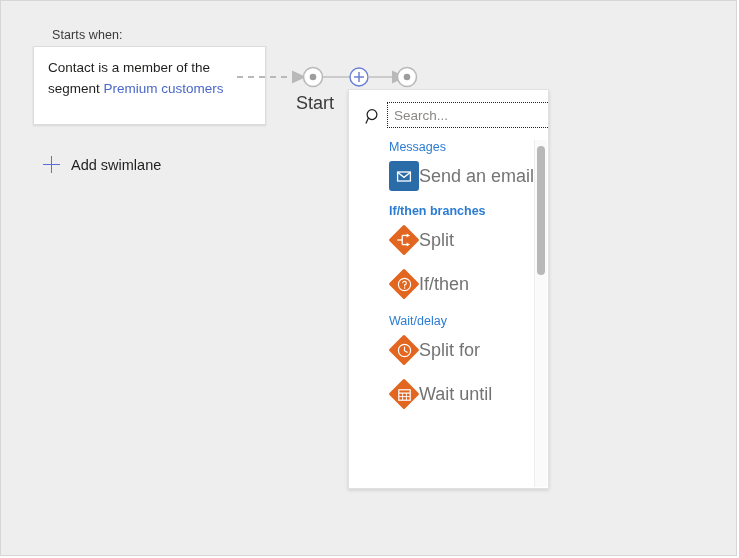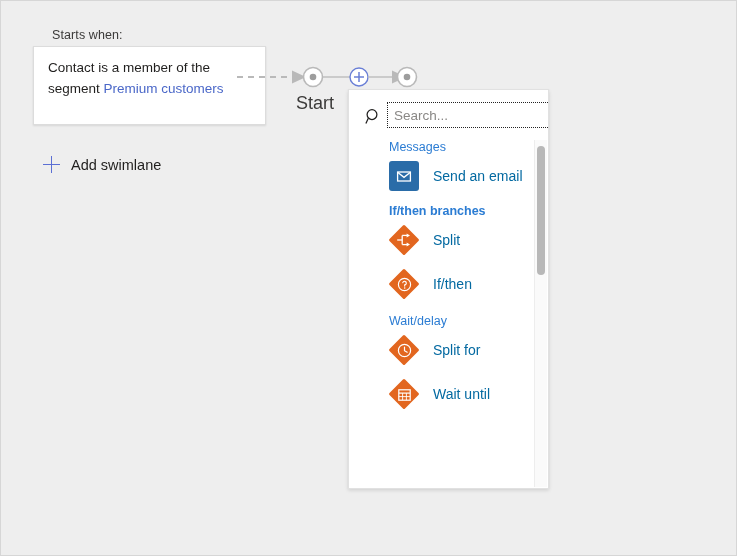--- a/index.html
+++ b/index.html
@@ -200,23 +200,22 @@
     padding-left: 19px;
   }
   .item-row {
     display: flex;
     align-items: center;
     height: 44px;
     padding-left: 19px;
     cursor: pointer;
   }
   .item-label {
-    font-size: 14px;
-    color: #0369a1;
-    margin-left: 14px;
+    font-size: 18px;
+    color: #737373;
   }
 
   
   .ic-square {
     width: 30px;
     height: 30px;
     border-radius: 3px;
     background: #2a6ca8;
     display: flex;
     align-items: center;

